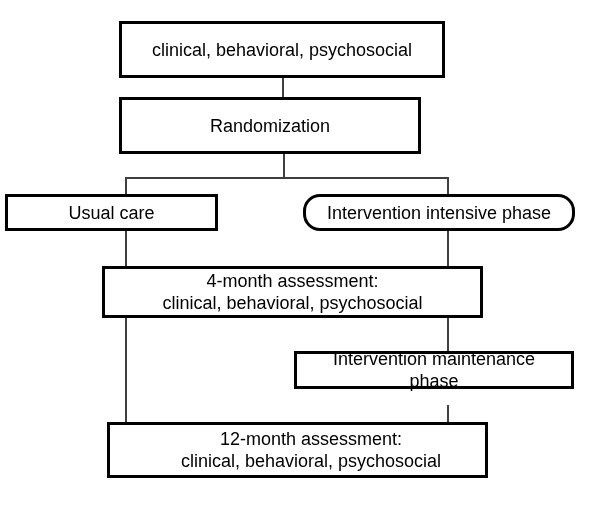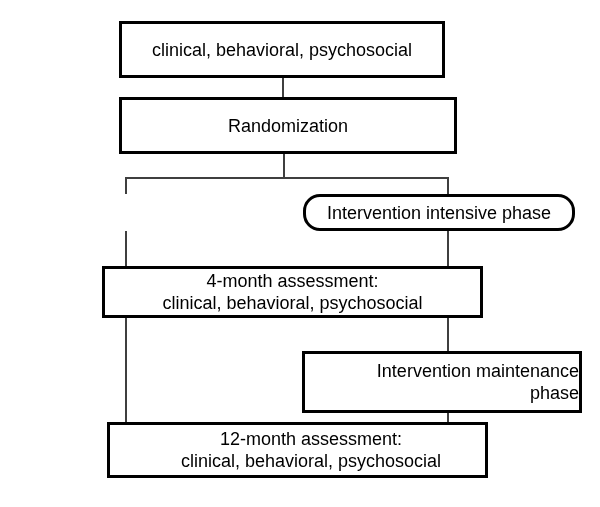--- a/index.html
+++ b/index.html
@@ -51,35 +51,38 @@
   <div class="line v" style="left:125px; top:231px; height:35px;"></div>
   <div class="line v" style="left:447px; top:231px; height:35px;"></div>
   <div class="line v" style="left:125px; top:318px; height:104px;"></div>
   <div class="line v" style="left:447px; top:318px; height:33px;"></div>
   <div class="line v" style="left:447px; top:405px; height:17px;"></div>
 
   <div class="box" style="left:119px; top:21px; width:326px; height:57px;">
     <span>clinical, behavioral, psychosocial</span>
   </div>
 
-  <div class="box" style="left:119px; top:97px; width:338px; height:57px;">
+  <div class="box" style="left:119px; top:97px; width:302px; height:57px;">
     <span>Randomization</span>
   </div>
 
+  <div class="box" style="left:5px; top:194px; width:213px; height:37px;">
+    <span>Usual care</span>
+  </div>
 
   <div class="box" style="left:303px; top:194px; width:272px; height:37px;border-radius:17px;">
     <span>Intervention intensive phase</span>
   </div>
 
   <div class="box" style="left:102px; top:266px; width:381px; height:52px;">
     <span>4-month assessment:</span>
     <span>clinical, behavioral, psychosocial</span>
   </div>
 
-  <div class="box" style="left:302px; top:351px; width:280px; height:62px;align-items:flex-end;">
+  <div class="box" style="left:294px; top:351px; width:280px; height:38px;">
     <span>Intervention maintenance</span>
     <span>phase</span>
   </div>
 
   <div class="box" style="left:107px; top:422px; width:381px; height:56px;padding-left:27px;">
     <span>12-month assessment:</span>
     <span>clinical, behavioral, psychosocial</span>
   </div>
 
 </div>

